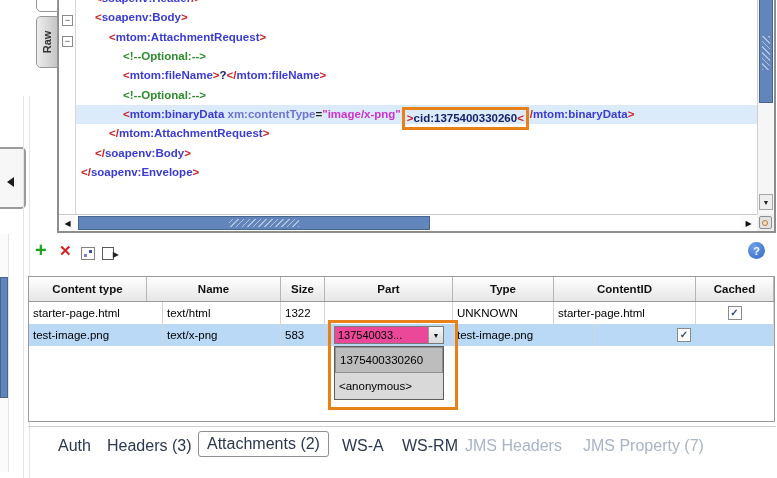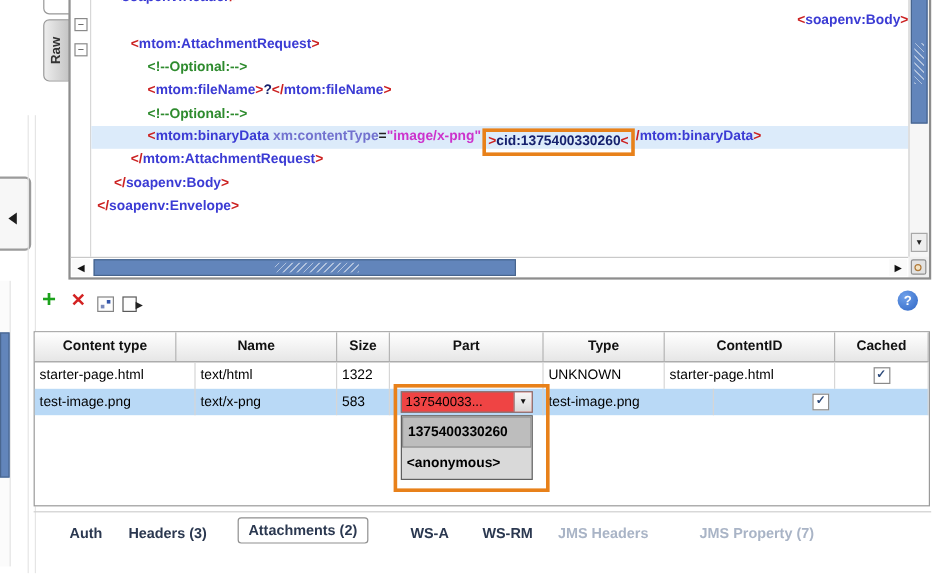--- a/index.html
+++ b/index.html
@@ -86,37 +86,37 @@
       border-right:1px solid #b5b5b5;box-sizing:border-box;height:100%;}
   .tr{display:flex;height:22px;}
   .tr.sel{background:#b9d9f6;}
   .td{display:flex;align-items:center;padding-left:4px;border-right:1px solid #d6d6d6;
       box-sizing:border-box;height:100%;overflow:hidden;white-space:nowrap;color:#000;}
   .td.center{justify-content:center;padding-left:0;}
   .checkbox{width:12px;height:12px;border:1px solid #8a8a8a;background:#fff;display:flex;
       align-items:center;justify-content:center;font-size:10px;font-weight:bold;color:#2d4a7a;line-height:10px;}
 
   
-  .combo{position:absolute;left:334px;top:326px;width:110px;height:18px;background:#ef4444;
+  .combo{position:absolute;left:334px;top:326px;width:110px;height:18px;background:#ec4899;
          border:1px solid #7a7a7a;box-sizing:border-box;display:flex;align-items:center;z-index:4;}
   .combo-val{flex:1;padding-left:3px;font-size:11px;color:#000;overflow:hidden;white-space:nowrap;}
   .combo-btn{width:15px;height:100%;background:linear-gradient(#f7f7f7,#d9d9d9);
          border-left:1px solid #9a9a9a;display:flex;align-items:center;justify-content:center;
          font-size:7px;color:#111;box-sizing:border-box;}
   .popup{position:absolute;left:334px;top:346px;width:110px;border:1px solid #5f5f5f;
          background:#d9d9d9;box-sizing:border-box;z-index:4;}
   .popup-item{height:26px;display:flex;align-items:center;padding-left:4px;font-size:11.5px;
-         font-weight:bold;color:#000;box-sizing:border-box;}
+         font-weight:normal;color:#000;box-sizing:border-box;}
   .popup-item.hl{background:#bdbdbd;border:1px solid #8f8f8f;}
   .ann-dropdown{position:absolute;left:328px;top:320px;width:124px;height:84px;
          border:3px solid #e8811a;pointer-events:none;z-index:5;}
 
   
   .sep{position:absolute;left:28px;top:426px;width:748px;height:1px;background:#cfcfcf;}
-  .btab{position:absolute;top:437px;font-size:12px;font-weight:bold;color:#2b3850;white-space:nowrap;}
+  .btab{position:absolute;top:437px;font-size:16px;font-weight:normal;color:#2b3850;white-space:nowrap;}
   .btab.disabled{color:#a9b4c6;}
   .btab.selected{top:431px;border:1px solid #8f8f8f;border-radius:3px;padding:3px 8px;background:#fff;}
 </style>
 </head>
 <body>
 
 <div class="screen">
 
   <div class="corner-frag"></div>
   <div class="corner-arrow"></div>
@@ -132,21 +132,21 @@
     <span>Raw</span>
   </div>
 
   <div class="editor">
     <div class="gutter">
       <div class="fold" style="top:16px">−</div>
       <div class="fold" style="top:37px">−</div>
     </div>
     <div class="xml-area">
         <div class="xml-line" style="top: -10px; padding-left: 19px;"><span class="tk-p">&lt;</span><span class="tk-n">soapenv:Header</span><span class="tk-p">/&gt;</span></div>
-        <div class="xml-line" style="top: 9px; padding-left: 19px; text-align: right;"><span class="tk-p">&lt;</span><span class="tk-n">soapenv:Body</span><span class="tk-p">&gt;</span></div>
+        <div class="xml-line" style="top: 9px; padding-left: 19px;"><span class="tk-p">&lt;</span><span class="tk-n">soapenv:Body</span><span class="tk-p">&gt;</span></div>
         <div class="xml-line" style="top: 29px; padding-left: 33px;"><span class="tk-p">&lt;</span><span class="tk-n">mtom:AttachmentRequest</span><span class="tk-p">&gt;</span></div>
         <div class="xml-line" style="top: 48px; padding-left: 47px;"><span class="tk-c">&lt;!--Optional:--&gt;</span></div>
         <div class="xml-line" style="top: 67px; padding-left: 47px;"><span class="tk-p">&lt;</span><span class="tk-n">mtom:fileName</span><span class="tk-p">&gt;</span><span class="tk-x">?</span><span class="tk-p">&lt;/</span><span class="tk-n">mtom:fileName</span><span class="tk-p">&gt;</span></div>
         <div class="xml-line" style="top: 87px; padding-left: 47px;"><span class="tk-c">&lt;!--Optional:--&gt;</span></div>
         <div class="xml-line hl" style="top: 106px; padding-left: 47px;"><span class="tk-p">&lt;</span><span class="tk-n">mtom:binaryData</span><span class="tk-s"> </span><span class="tk-a">xm:contentType</span><span class="tk-s">=</span><span class="tk-v">"image/x-png"</span><span class="cid-box"><span class="tk-p">&gt;</span><span class="tk-x">cid:1375400330260</span><span class="tk-p">&lt;</span></span><span class="tk-p">/</span><span class="tk-n">mtom:binaryData</span><span class="tk-p">&gt;</span></div>
         <div class="xml-line" style="top: 125px; padding-left: 33px;"><span class="tk-p">&lt;/</span><span class="tk-n">mtom:AttachmentRequest</span><span class="tk-p">&gt;</span></div>
         <div class="xml-line" style="top: 145px; padding-left: 19px;"><span class="tk-p">&lt;/</span><span class="tk-n">soapenv:Body</span><span class="tk-p">&gt;</span></div>
         <div class="xml-line" style="top: 164px; padding-left: 5px;"><span class="tk-p">&lt;/</span><span class="tk-n">soapenv:Envelope</span><span class="tk-p">&gt;</span></div>
       </div>
     <div class="vscroll">

